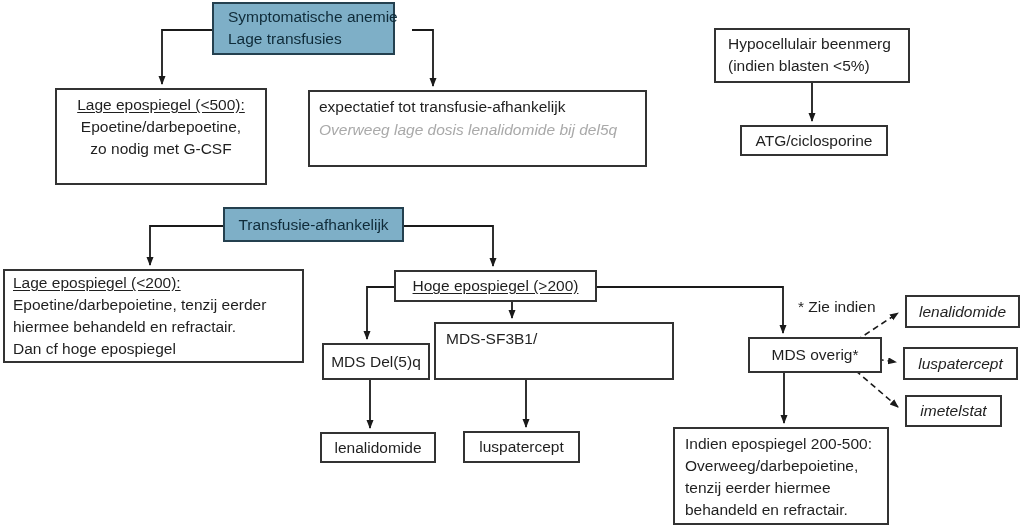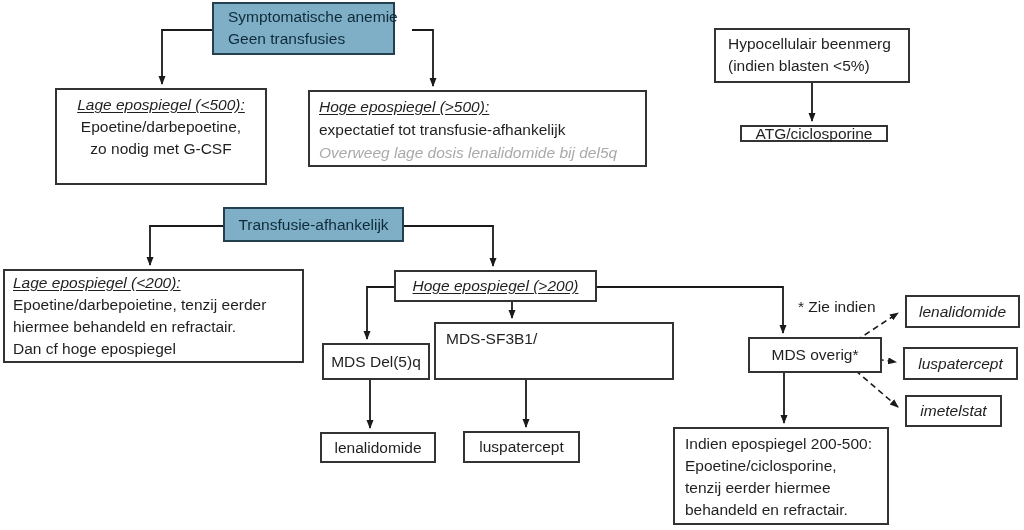--- a/index.html
+++ b/index.html
@@ -23,21 +23,21 @@
   #connectors polyline.dashed{stroke-dasharray:6 4;stroke-width:1.6;}
   .box{
     position:absolute;box-sizing:border-box;background:#fff;
     border:2px solid var(--box-border);z-index:1;
   }
   .blue{
     background:var(--blue-fill);border-color:var(--blue-border);color:var(--blue-text);
   }
   .center{text-align:center;}
   .vcenter{display:flex;align-items:center;justify-content:center;}
-  .u{text-decoration:underline;text-underline-offset:2px;font-style:italic;}
+  .u{text-decoration:underline;text-underline-offset:2px;}
   .muted{color:var(--muted-italic);font-style:italic;}
   .italic{font-style:italic;}
   .label{position:absolute;z-index:1;}
   .ln{white-space:nowrap;}
 </style>
 </head>
 <body>
 
 <div id="stage">
 
@@ -60,41 +60,40 @@
     <polyline points="370,380 370,428" marker-end="url(#arw)"></polyline>
     <polyline points="526,380 526,427" marker-end="url(#arw)"></polyline>
     <polyline points="784,373 784,423" marker-end="url(#arw)"></polyline>
     <polyline class="dashed" points="848,346 898,313" marker-end="url(#arw)"></polyline>
     <polyline class="dashed" points="848,355 896,362" marker-end="url(#arw)"></polyline>
     <polyline class="dashed" points="848,364 898,407" marker-end="url(#arw)"></polyline>
   </svg>
 
   <div class="box blue" style="left:212px;top:2px;width:183px;height:53px;padding:2px 6px 0 14px;">
     <div class="ln">Symptomatische anemie</div>
-    <div class="ln">Geen transfusies</div>
+    <div class="ln">Lage transfusies</div>
   </div>
 
   <div class="box center" style="left:55px;top:88px;width:212px;height:97px;padding-top:4px;">
     <div class="ln u">Lage epospiegel (&lt;500):</div>
     <div class="ln">Epoetine/darbepoetine,</div>
     <div class="ln">zo nodig met G-CSF</div>
   </div>
 
   <div class="box" style="left:308px;top:90px;width:339px;height:77px;padding:3px 4px 0 9px;line-height:23px;">
-    <div class="ln u">Hoge epospiegel (&gt;500):</div>
     <div class="ln">expectatief tot transfusie-afhankelijk</div>
     <div class="ln muted">Overweeg lage dosis lenalidomide bij del5q</div>
   </div>
 
   <div class="box" style="left:714px;top:28px;width:196px;height:55px;padding:3px 4px 0 12px;">
     <div class="ln">Hypocellulair beenmerg</div>
     <div class="ln">(indien blasten &lt;5%)</div>
   </div>
 
-  <div class="box vcenter" style="left:740px;top:125px;width:148px;height:17px;">
+  <div class="box vcenter" style="left:740px;top:125px;width:148px;height:31px;">
     <span class="ln">ATG/ciclosporine</span>
   </div>
 
   <div class="box blue vcenter" style="left:223px;top:207px;width:181px;height:35px;">
     <span class="ln">Transfusie-afhankelijk</span>
   </div>
 
   <div class="box" style="left:3px;top:269px;width:301px;height:94px;padding:1px 4px 4px 8px;">
     <div class="ln u">Lage epospiegel (&lt;200):</div>
     <div class="ln">Epoetine/darbepoietine, tenzij eerder</div>
@@ -123,21 +122,21 @@
   <div class="box vcenter" style="left:320px;top:432px;width:116px;height:31px;">
     <span class="ln">lenalidomide</span>
   </div>
 
   <div class="box vcenter" style="left:463px;top:431px;width:117px;height:32px;">
     <span class="ln">luspatercept</span>
   </div>
 
   <div class="box" style="left:673px;top:427px;width:216px;height:98px;padding:4px 4px 0 10px;">
     <div class="ln">Indien epospiegel 200-500:</div>
-    <div class="ln">Epoetine/ciclosporine,</div>
+    <div class="ln">Overweeg/darbepoietine,</div>
     <div class="ln">tenzij eerder hiermee</div>
     <div class="ln">behandeld en refractair.</div>
   </div>
 
   <div class="box vcenter italic" style="left:905px;top:295px;width:115px;height:33px;">
     <span class="ln">lenalidomide</span>
   </div>
 
   <div class="box vcenter italic" style="left:903px;top:347px;width:115px;height:33px;">
     <span class="ln">luspatercept</span>

